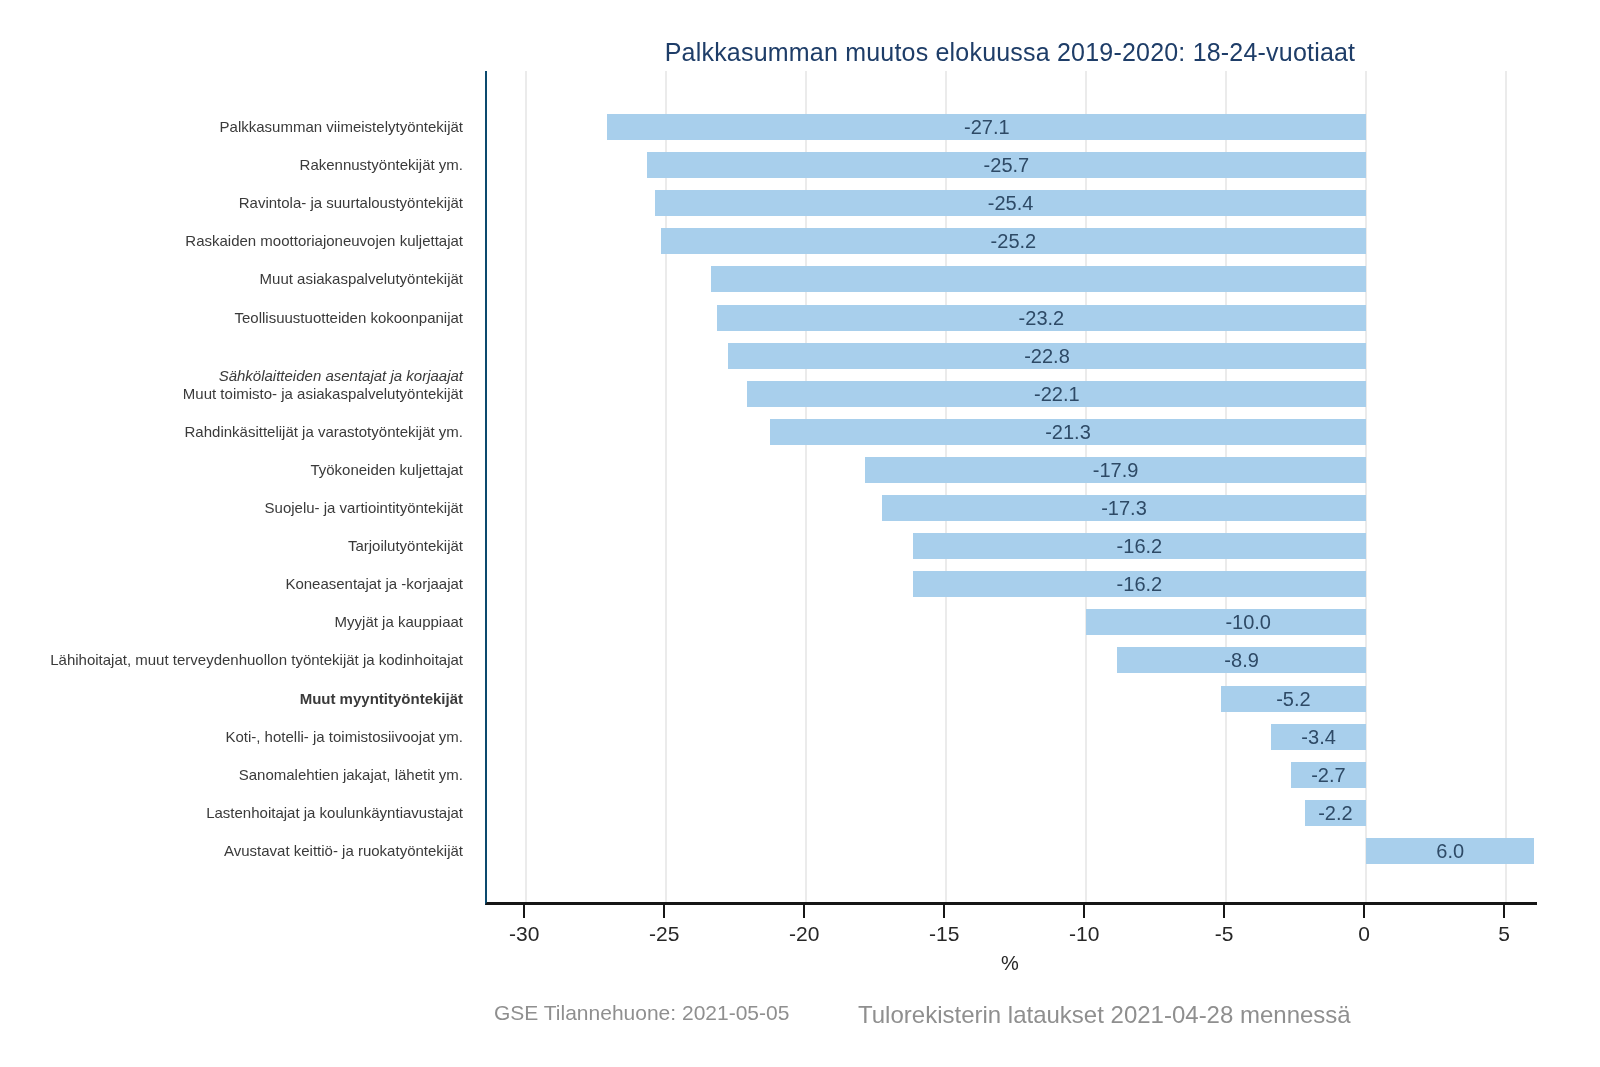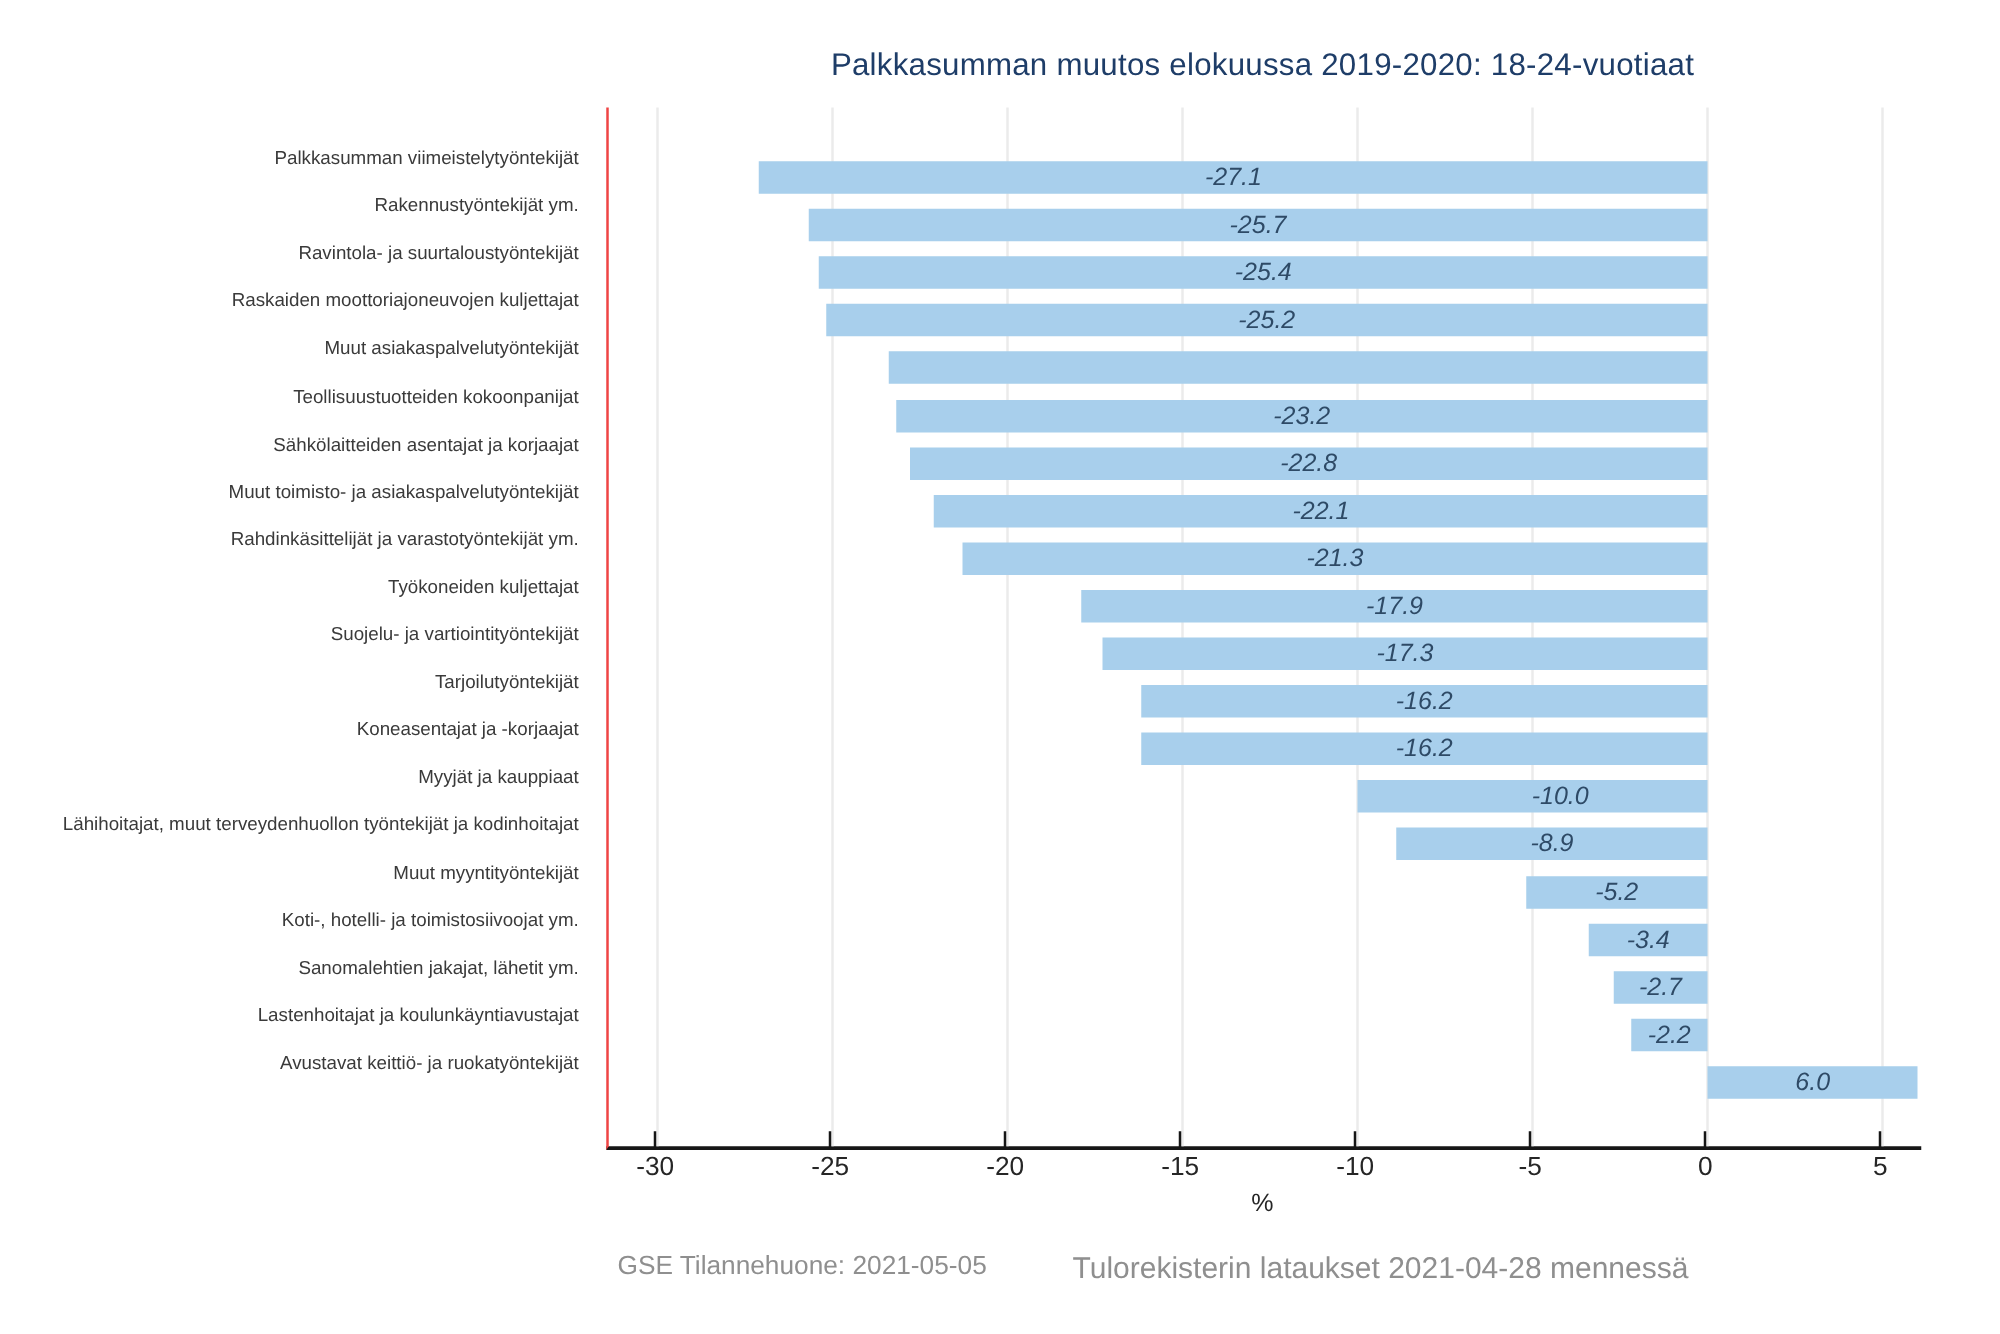--- a/index.html
+++ b/index.html
@@ -5,22 +5,22 @@
   html,body{margin:0;padding:0;background:#fff;}
   .canvas{
     position:relative;width:1600px;height:1067px;background:#ffffff;overflow:hidden;
     font-family:"Liberation Sans", sans-serif;
   }
   .title{
     position:absolute;left:485px;top:38px;width:1050px;text-align:center;
     font-size:25px;color:#1e3d68;letter-spacing:0.2px;
   }
   .plot{
-    position:absolute;left:485px;top:86px;width:1050px;height:831px;
-    border-left:2px solid #ef4444;border-bottom:3px solid #161616;font-style:italic;
+    position:absolute;left:485px;top:71px;width:1050px;height:831px;
+    border-left:2px solid #0c4a6e;border-bottom:3px solid #161616;
   }
   .gridline{position:absolute;top:0;bottom:0;width:1.5px;background:#ebebeb;}
   .bar{position:absolute;height:26px;}
   .bar-value{
     position:absolute;height:26px;line-height:26px;text-align:center;
     font-size:20px;
   }
   .cat-label{
     position:absolute;left:0;width:463px;text-align:right;
     font-size:15px;color:#3a3a3a;line-height:18px;white-space:nowrap;
@@ -91,30 +91,30 @@
       <div class="bar" style="left: 879.2px; top: 766.9px; width: 168px; background: rgb(168, 207, 236);"></div>
       <div class="bar-value" style="left: 879.2px; width: 168px; top: 766.9px; color: rgb(46, 74, 102);">6.0</div>
     </div>
   <div id="ylabels">
       <div class="cat-label" style="top: 118px;">Palkkasumman viimeistelytyöntekijät</div>
       <div class="cat-label" style="top: 156.1px;">Rakennustyöntekijät ym.</div>
       <div class="cat-label" style="top: 194.2px;">Ravintola- ja suurtaloustyöntekijät</div>
       <div class="cat-label" style="top: 232.3px;">Raskaiden moottoriajoneuvojen kuljettajat</div>
       <div class="cat-label" style="top: 270.4px;">Muut asiakaspalvelutyöntekijät</div>
       <div class="cat-label" style="top: 308.5px;">Teollisuustuotteiden kokoonpanijat</div>
-      <div class="cat-label" style="top: 348px;">Sähkölaitteiden asentajat ja korjaajat</div>
+      <div class="cat-label" style="top: 367px; font-style: italic;">Sähkölaitteiden asentajat ja korjaajat</div>
       <div class="cat-label" style="top: 384.7px;">Muut toimisto- ja asiakaspalvelutyöntekijät</div>
       <div class="cat-label" style="top: 422.8px;">Rahdinkäsittelijät ja varastotyöntekijät ym.</div>
       <div class="cat-label" style="top: 460.9px;">Työkoneiden kuljettajat</div>
       <div class="cat-label" style="top: 499px;">Suojelu- ja vartiointityöntekijät</div>
       <div class="cat-label" style="top: 537.1px;">Tarjoilutyöntekijät</div>
       <div class="cat-label" style="top: 575.2px;">Koneasentajat ja -korjaajat</div>
       <div class="cat-label" style="top: 613.3px;">Myyjät ja kauppiaat</div>
       <div class="cat-label" style="top: 651.4px;">Lähihoitajat, muut terveydenhuollon työntekijät ja kodinhoitajat</div>
-      <div class="cat-label" style="top: 689.5px;">Muut myyntityöntekijät</div>
+      <div class="cat-label" style="top: 689.5px; font-weight: bold;">Muut myyntityöntekijät</div>
       <div class="cat-label" style="top: 727.6px;">Koti-, hotelli- ja toimistosiivoojat ym.</div>
       <div class="cat-label" style="top: 765.7px;">Sanomalehtien jakajat, lähetit ym.</div>
       <div class="cat-label" style="top: 803.8px;">Lastenhoitajat ja koulunkäyntiavustajat</div>
       <div class="cat-label" style="top: 841.9px;">Avustavat keittiö- ja ruokatyöntekijät</div>
     </div>
   <div id="xaxis">
       <div class="tick" style="left: 523.2px;"></div>
       <div class="tick-label" style="left: 524.2px;">-30</div>
       <div class="tick" style="left: 663.2px;"></div>
       <div class="tick-label" style="left: 664.2px;">-25</div>

